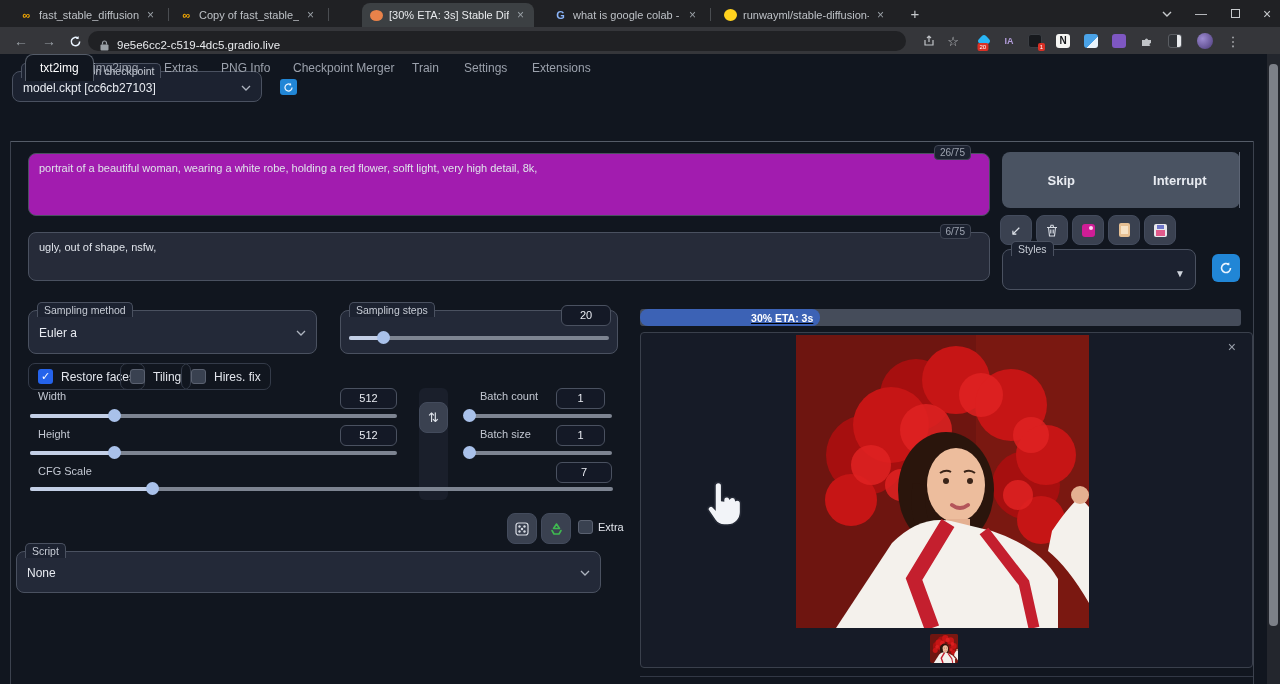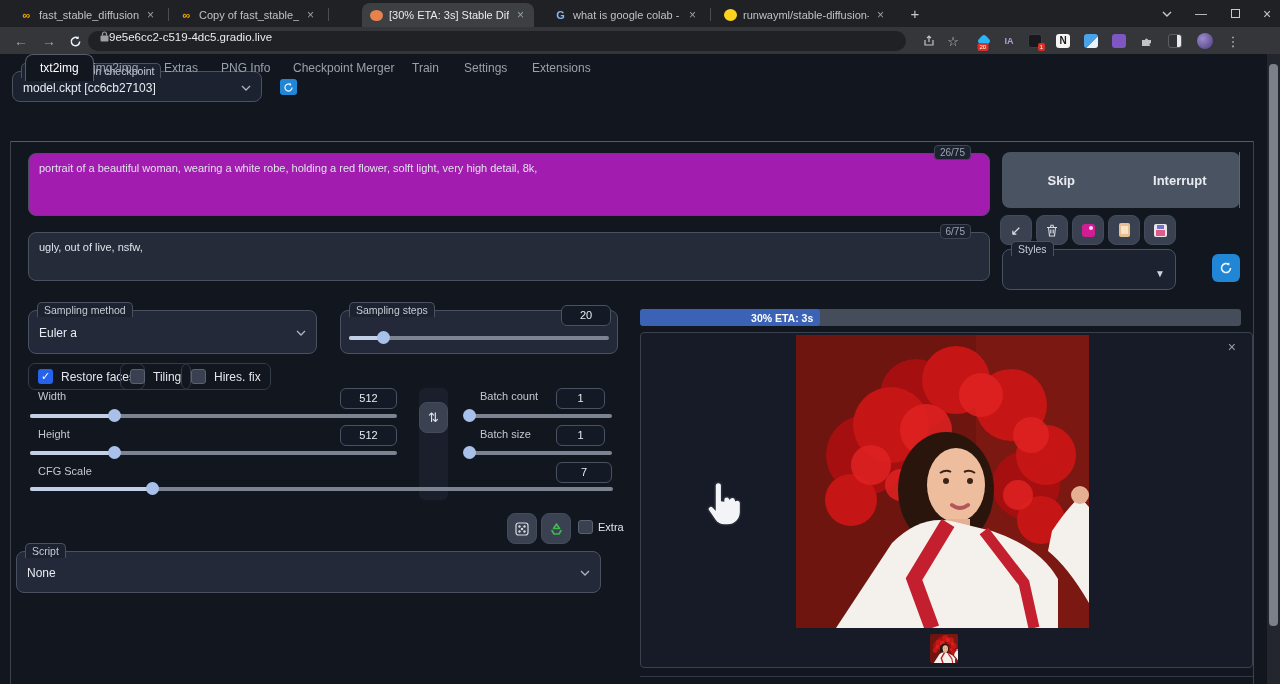--- a/index.html
+++ b/index.html
@@ -17,21 +17,21 @@
   .btab .x { color:#9aa0a6; font-size:12px; padding:0 2px; }
   .tabdiv { position:absolute; top:8px; width:1px; height:13px; background:#4a4d51; }
   .fav { width:13px; height:13px; flex:0 0 13px; display:flex; align-items:center; justify-content:center;
     font-size:11px; font-weight:bold; border-radius:3px; }
   .winctl { position:absolute; top:0; height:27px; width:30px; display:flex; align-items:center;
     justify-content:center; color:#c7cacd; font-size:12px; }
   #toolbar { position:absolute; left:0; top:27px; width:1280px; height:27px; background:#35363a; }
   .navbtn { position:absolute; top:3px; width:22px; height:22px; display:flex; align-items:center;
     justify-content:center; color:#9aa0a6; font-size:14px; }
   #urlpill { position:absolute; left:88px; top:4px; width:818px; height:20px; background:#202124;
-    border-radius:11px; display:flex; align-items:flex-start; padding:0 12px; gap:0; }
+    border-radius:11px; display:flex; align-items:flex-end; padding:0 12px; gap:8px; }
   #urltext { color:#e8eaed; font-size:11.5px; }
   .tbicon { position:absolute; top:5px; width:18px; height:18px; display:flex; align-items:center;
     justify-content:center; color:#c0c3c7; font-size:12px; }
   .extsq { width:14px; height:14px; border-radius:3px; position:relative; }
   .badge { position:absolute; right:-4px; bottom:-4px; background:#d93025; color:#fff; font-size:6px;
     padding:0 2px; border-radius:2px; line-height:8px; }
 
   
   #pgsb { position:absolute; right:0; top:54px; width:13px; height:630px; background:#23262d; }
   #pgsb .thumb { position:absolute; left:2px; top:10px; width:9px; height:562px; background:#7c8088; border-radius:4px; }
@@ -245,21 +245,21 @@
     <div class="abs" style="left:10px;top:87px;width:1px;height:543px;background:#3c424e"></div>
     <div class="abs" style="left:1253px;top:87px;width:1px;height:543px;background:#3c424e"></div>
 
     <div class="fieldset" style="left:28px;top:99px;width:962px;height:63px;background:#a21caf">
       <span class="counter" style="right:18px">26/75</span>
       <div style="padding:8px 10px;font-size:11px;color:#dfe3ea">portrait of a beautiful woman, wearing a white robe, holding a red flower, solft light, very high detail, 8k,</div>
     </div>
 
     <div class="fieldset" style="left:28px;top:178px;width:962px;height:49px;background:#262b39">
       <span class="counter" style="right:18px">6/75</span>
-      <div style="padding:8px 10px;font-size:11px;color:#dfe3ea">ugly, out of live, nsfw,</div>
+      <div style="padding:8px 10px;font-size:11px;color:#dfe3ea">ugly, out of shape, nsfw,</div>
     </div>
 
     <div class="abs" style="left:1002px;top:98px;width:238px;height:56px;background:#4a5362;border-radius:8px;display:flex">
       <div style="flex:1;display:flex;align-items:center;justify-content:center;font-size:13px;font-weight:bold;color:#e8ebf1">Skip</div>
       <div style="flex:1;display:flex;align-items:center;justify-content:center;font-size:13px;font-weight:bold;color:#e8ebf1;border-right:1px solid #5d6575">Interrupt</div>
     </div>
 
     <div class="iconbtn" style="left:1000px;top:161px;width:32px;height:30px;font-size:13px">
       <span>↙</span>
     </div>
@@ -280,21 +280,21 @@
         <span style="position:absolute;left:2px;top:3px;width:7px;height:8px;background:#f7e3c6"></span>
         </span>
     </div>
     <div class="iconbtn" style="left:1144px;top:161px;width:32px;height:30px">
       <span style="width:13px;height:13px;border-radius:2px;background:#e8e8ec;position:relative">
         <span style="position:absolute;left:2px;bottom:1px;width:9px;height:6px;background:#e05a8a"></span>
         <span style="position:absolute;left:3px;top:1px;width:7px;height:4px;background:#6f76c8"></span>
         </span>
     </div>
 
-    <div class="fieldset" style="left:1002px;top:195px;width:174px;height:41px;background:#1c2230">
+    <div class="fieldset" style="left:1002px;top:195px;width:194px;height:41px;background:#1c2230">
       <span class="flabel">Styles</span>
       <span class="abs" style="right:10px;bottom:10px;color:#cfd4dc;font-size:10px">▼</span>
     </div>
     <div class="abs" style="left:1212px;top:200px;width:28px;height:28px;background:#2186d6;border-radius:6px;display:flex;align-items:center;justify-content:center">
       <svg width="14" height="14" viewBox="0 0 14 14">
           <use href="#refresh-ic"></use>
         </svg>
     </div>
 
     <div class="fieldset" style="left:28px;top:256px;width:289px;height:44px;background:#232938">
@@ -396,21 +396,21 @@
 
     <div class="fieldset" style="left:16px;top:497px;width:585px;height:42px;background:#232938">
       <span class="flabel">Script</span>
       <span class="fvalue" style="bottom:12px">None</span>
       <svg class="chev" style="bottom:16px" viewBox="0 0 10 6">
           <path d="M1 1 L5 5 L9 1" stroke="#aeb4bf" stroke-width="1.3" fill="none"></path>
         </svg>
     </div>
 
     <div class="abs" style="left:640px;top:255px;width:601px;height:17px;background:#454c5a;border-radius:3px;overflow:hidden">
-      <div class="abs" style="left: 0px; top: 0px; bottom: 0px; border-radius: 3px; display: flex; align-items: center; justify-content: flex-end; padding-right: 7px; width: 30%; background: rgb(60, 98, 181);">
+      <div class="abs" style="left: 0px; top: 0px; bottom: 0px; border-radius: 8px; display: flex; align-items: center; justify-content: flex-end; padding-right: 7px; width: 30%; background: rgb(60, 98, 181); text-decoration: underline;">
         <span style="font-size:10.5px;font-weight:bold;color:#fff;white-space:nowrap">30% ETA: 3s</span>
       </div>
     </div>
 
     <div class="abs" style="left:640px;top:278px;width:613px;height:336px;border:1px solid #3a404c;border-radius:4px;background:#161b27">
       <span class="abs" style="right:16px;top:6px;color:#9aa0ab;font-size:14px">×</span>
       <svg class="abs" style="left:155px;top:2px" width="293" height="293">
           <use href="#genimg"></use>
         </svg>
       <svg class="abs" style="left:289px;top:301px;border-radius:2px" width="28" height="29">

